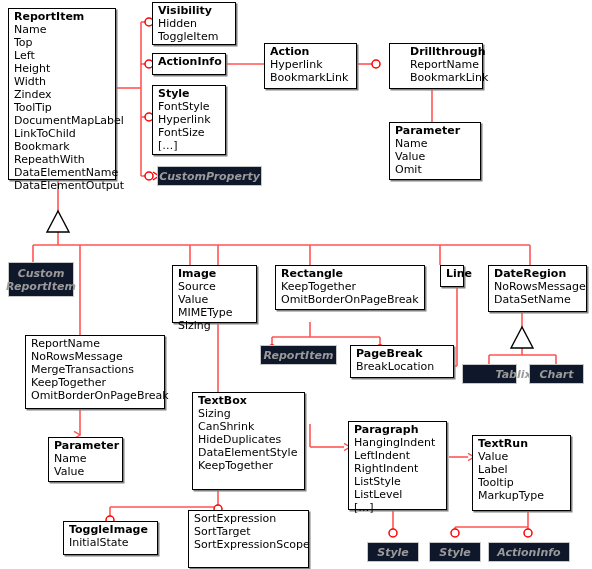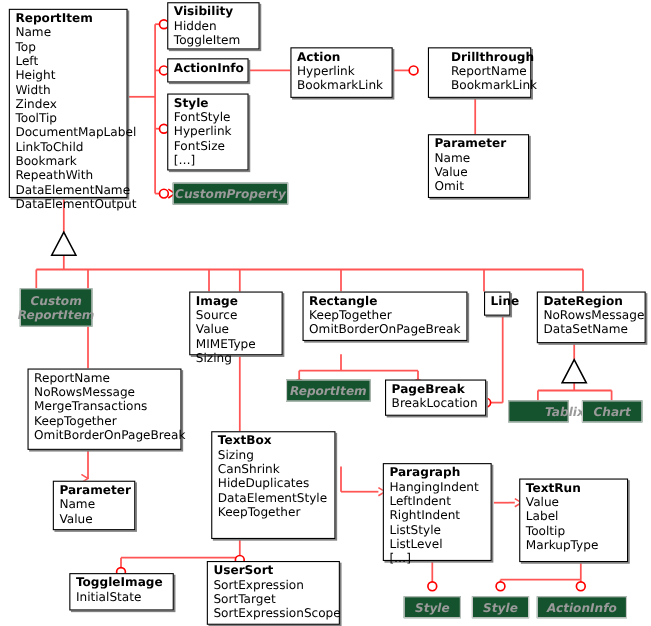--- a/index.html
+++ b/index.html
@@ -32,21 +32,21 @@
   .cls .a{
     font-size:11px;
     line-height:13px;
     color:#000000;
     white-space:nowrap;
   }
   
   .ref{
     position:absolute;
     box-sizing:border-box;
-    background:#14532d;
+    background:#0f172a;
     border:1.2px solid #c8c8c8;
     color:#9a9a9a;
     font-style:italic;
     font-weight:bold;
     font-size:11px;
     line-height:13px;
     display:flex;
     flex-direction:column;
     align-items:center;
     justify-content:center;
@@ -222,21 +222,21 @@
     <div class="a">BookmarkLink</div>
   </div>
 
   <div class="cls" style="left:389px;top:122px;width:92px;height:58px;">
     <div class="t">Parameter</div>
     <div class="a">Name</div>
     <div class="a">Value</div>
     <div class="a">Omit</div>
   </div>
 
-  <div class="ref" style="left:18px;top:262px;width:66px;height:35px;">
+  <div class="ref" style="left:8px;top:262px;width:66px;height:35px;">
     <span>Custom</span>
     <span>ReportItem</span>
   </div>
 
   <div class="cls" style="left:172px;top:265px;width:85px;height:58px;">
     <div class="t">Image</div>
     <div class="a">Source</div>
     <div class="a">Value</div>
     <div class="a">MIMEType</div>
     <div class="a">Sizing</div>
@@ -255,21 +255,21 @@
   <div class="cls" style="left:488px;top:265px;width:99px;height:47px;">
     <div class="t">DateRegion</div>
     <div class="a">NoRowsMessage</div>
     <div class="a">DataSetName</div>
   </div>
 
   <div class="ref" style="left:260px;top:345px;width:77px;height:20px;">
     <span>ReportItem</span>
   </div>
 
-  <div class="cls" style="left:350px;top:345px;width:92px;height:33px;">
+  <div class="cls" style="left:350px;top:345px;width:104px;height:33px;">
     <div class="t">PageBreak</div>
     <div class="a">BreakLocation</div>
   </div>
 
   <div class="ref" style="left:462px;top:364px;width:55px;height:20px;padding-left:48px;">
     <span>Tablix</span>
   </div>
 
   <div class="ref" style="left:529px;top:364px;width:55px;height:20px;">
     <span>Chart</span>
@@ -315,21 +315,20 @@
     <div class="a">Tooltip</div>
     <div class="a">MarkupType</div>
   </div>
 
   <div class="cls" style="left:63px;top:521px;width:95px;height:34px;">
     <div class="t">ToggleImage</div>
     <div class="a">InitialState</div>
   </div>
 
   <div class="cls" style="left:188px;top:510px;width:121px;height:58px;">
-    <div class="t">UserSort</div>
     <div class="a">SortExpression</div>
     <div class="a">SortTarget</div>
     <div class="a">SortExpressionScope</div>
   </div>
 
   <div class="ref" style="left:367px;top:542px;width:52px;height:20px;">
     <span>Style</span>
   </div>
 
   <div class="ref" style="left:429px;top:542px;width:52px;height:20px;">

